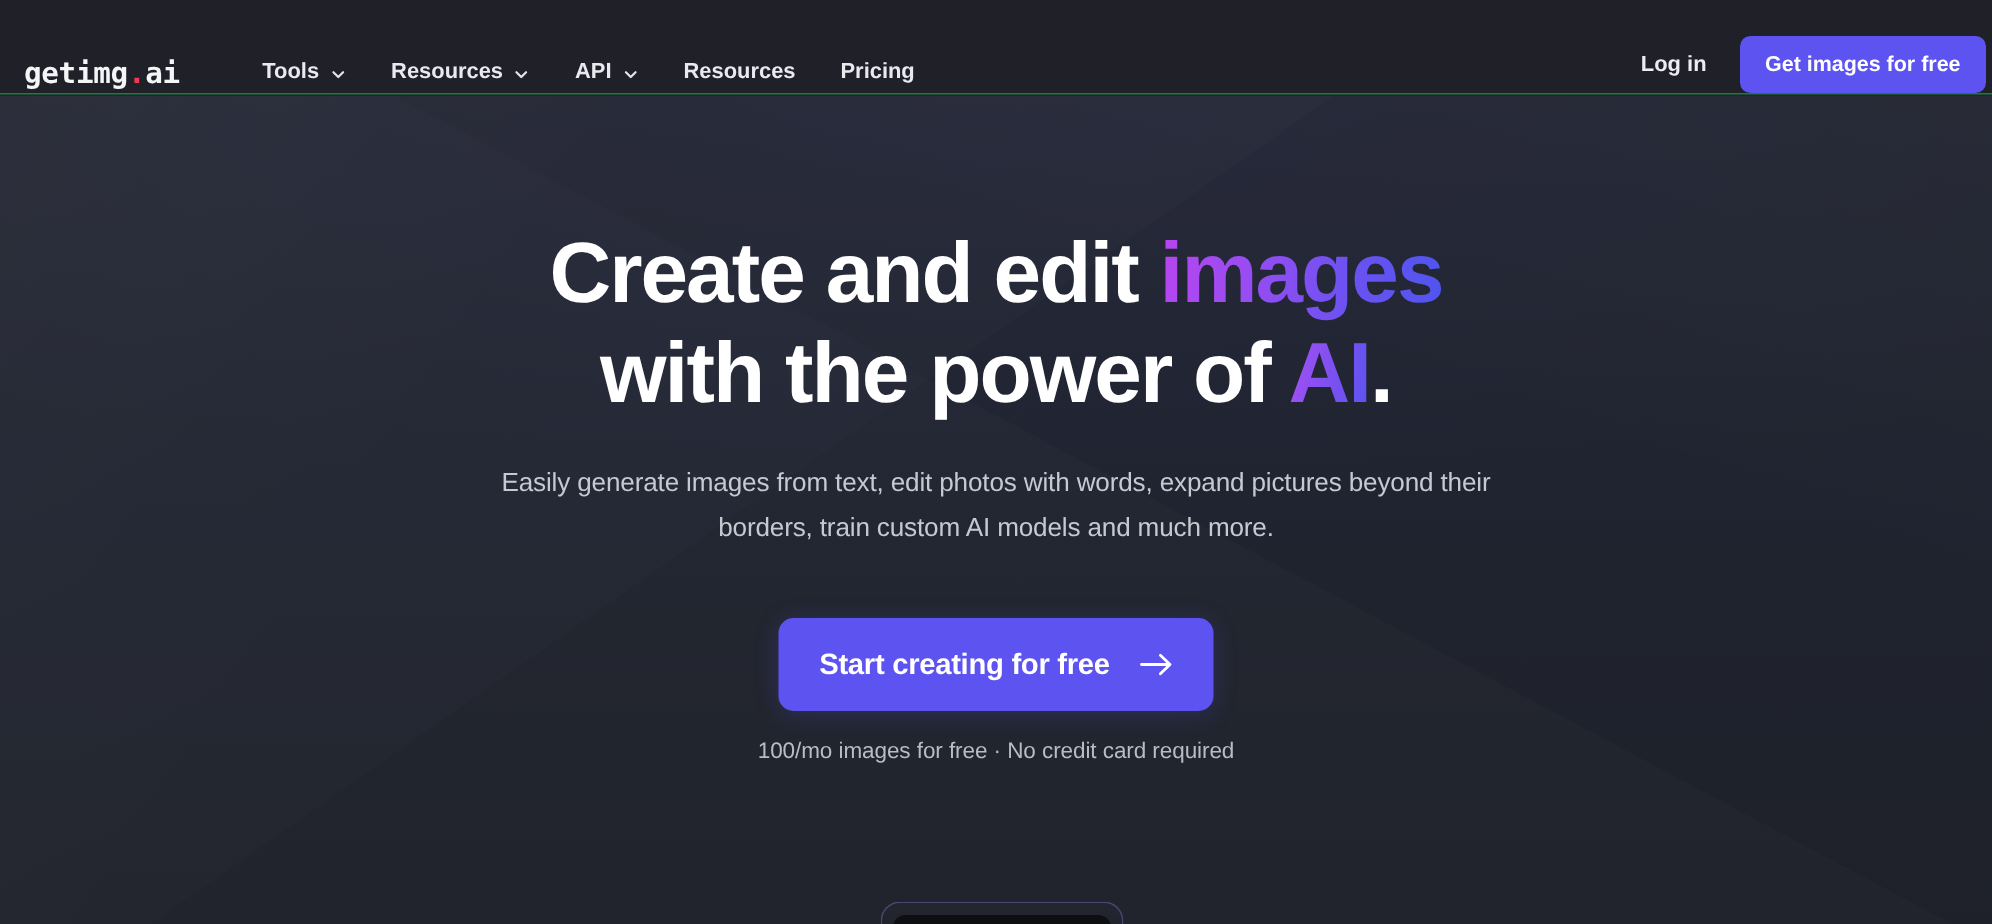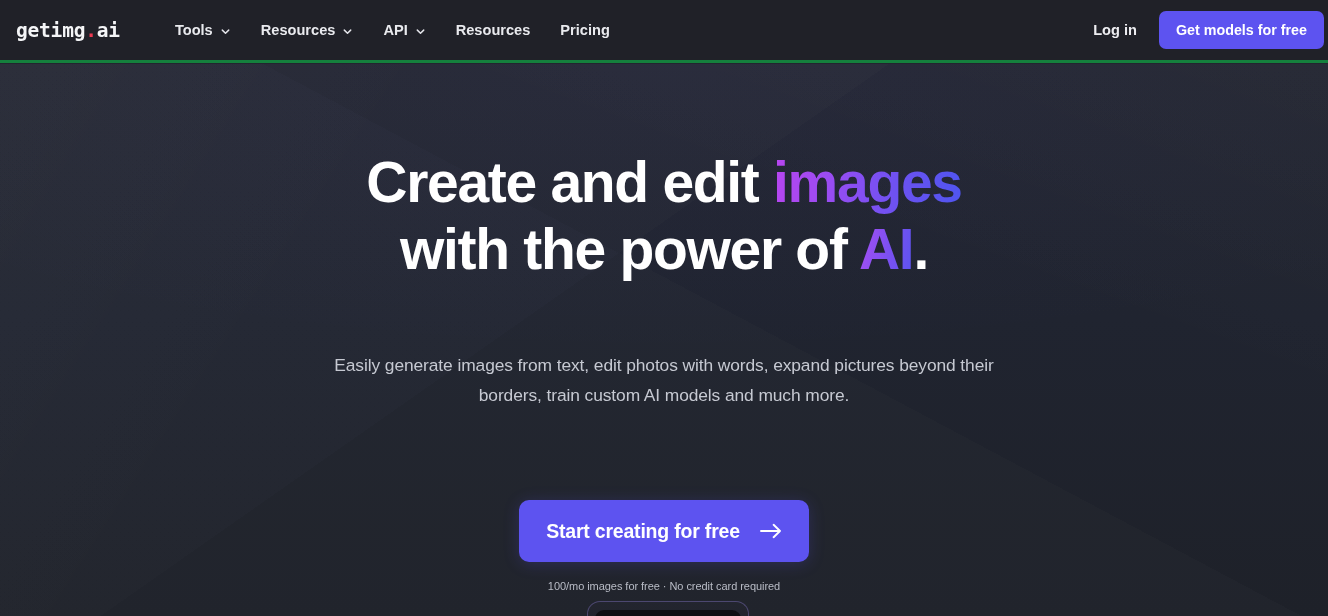--- a/index.html
+++ b/index.html
@@ -37,23 +37,23 @@
       linear-gradient(28deg, rgba(255,255,255,0.01) 0 55%, rgba(0,0,0,0.035) 55% 100%);
     mix-blend-mode:screen;
     opacity:.9;
   }
 
   
   .navbar {
     position:absolute; left:0; top:0;
     width:1328px; height:63px;
     background:#202128;
-    border-bottom:3px solid #15803d;
-    display:flex;
-    align-items:center;
+    border-bottom:1px solid #15803d;
+    display:flex;
+    align-items:flex-end;
     z-index:20;
   }
   .nav-left {
     display:flex; align-items:center;
     padding-left:16px;
     gap:0;
   }
   .logo {
     font-family:"DejaVu Sans Mono", "Liberation Mono", monospace;
     font-size:19.5px;
@@ -122,21 +122,20 @@
 
   
   .hero {
     position:absolute;
     left:0; top:64px;
     width:1328px;
     z-index:5;
     display:flex;
     flex-direction:column;
     align-items:center;
-    gap:44px;
   }
   .headline {
     margin-top:85px;
     text-align:center;
     font-size:57px;
     line-height:67px;
     font-weight:700;
     color:#ffffff;
     letter-spacing:-1.3px;
     max-width:1000px;
@@ -189,21 +188,21 @@
     cursor:pointer;
     letter-spacing:-0.2px;
     font-family:"Liberation Sans", sans-serif;
     box-shadow:0 2px 16px rgba(93,83,240,0.22);
     text-align:center;
   }
   .arrow-ico { display:flex; align-items:center; }
 
   .cta-note {
     margin-top:18px;
-    font-size:11px;
+    font-size:15px;
     color:#b9bcc6;
     letter-spacing:-0.05px;
     white-space:nowrap;
   }
 
   
   .preview-panel {
     position:absolute;
     left:587px;
     top:601px;
@@ -274,21 +273,21 @@
 
         <div class="nav-item">
           <span>Pricing</span>
         </div>
 
       </div>
     </div>
 
     <div class="nav-right">
       <div class="login-link">Log in</div>
-      <button class="btn-primary-sm">Get models for free</button>
+      <button class="btn-primary-sm">Get images for free</button>
     </div>
 
   </div>
 
   <div class="hero">
 
     <h1 class="headline">
       <span>Create and edit </span><span class="grad-images">images</span><br>
       <span>with the power of </span><span class="grad-ai">AI</span><span>.</span>
     </h1>

